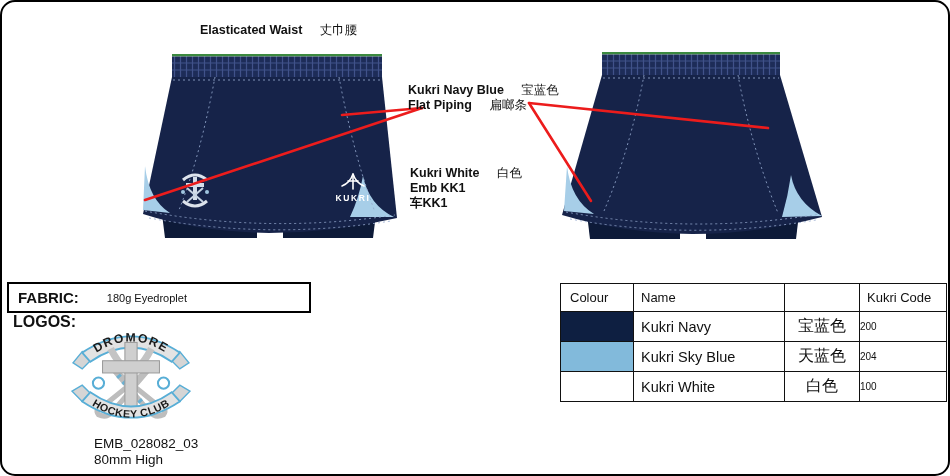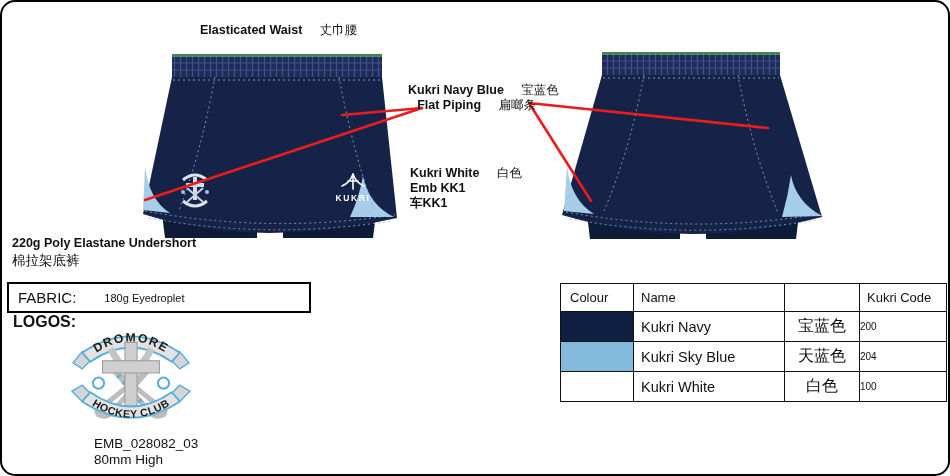--- a/index.html
+++ b/index.html
@@ -3,25 +3,25 @@
 <meta charset="utf-8">
 <style>
   html,body{margin:0;padding:0;background:#fff}
   #canvas{position:relative;width:950px;height:476px;box-sizing:border-box;
     background:#fff;border:2px solid #000;border-radius:15px;overflow:hidden;
     font-family:"Liberation Sans",sans-serif;color:#111}
   .abs{position:absolute}
   .b{font-weight:bold}
   .ann{font-size:12.5px;line-height:15px;white-space:nowrap}
   .cnpad{margin-left:14px;font-weight:normal}
-  .center{text-align:right}
+  .center{text-align:left}
   
   #fabric-box{left:5px;top:280px;width:300px;height:27px;border:2px solid #000;
     display:flex;align-items:center}
-  #fabric-box .lab{font-size:15px;font-weight:normal;margin-left:9px}
+  #fabric-box .lab{font-size:15px;font-weight:bold;margin-left:9px}
   #fabric-box .val{font-size:11px;margin-left:28px}
   
   #logos-label{left:11px;top:311px;font-size:16px;font-weight:bold}
   #emb-lines{left:92px;top:434px;font-size:13.5px;line-height:16px}
   
   #spec-table{position:absolute;left:558px;top:281px;border-collapse:collapse;table-layout:fixed}
   #spec-table td,#spec-table th{border:1.7px solid #111;padding:0;overflow:hidden}
   #spec-table th{font-weight:normal;font-size:13px;text-align:left;padding-left:7px;height:27px;vertical-align:middle}
   #spec-table th.sw{padding-left:9px}
   #spec-table td{height:29px;vertical-align:middle}
@@ -140,24 +140,20 @@
 
   <div class="abs ann" style="left:408px;top:164px">
     <div>
       <span class="b">Kukri White</span>
       <span class="cnpad">白色</span>
     </div>
     <div class="b">Emb KK1</div>
     <div class="b">车KK1</div>
   </div>
 
-  <div class="abs ann" style="left:10px;top:233px;line-height:17px">
-    <div class="b">220g Poly Elastane Undershort</div>
-    <div style="font-size:13.5px">棉拉架底裤</div>
-  </div>
 
   <div class="abs" id="fabric-box">
     <span class="lab">FABRIC:</span>
     <span class="val">180g Eyedroplet</span>
   </div>
 
   <div class="abs" id="logos-label">LOGOS:</div>
 
   <svg class="abs" style="left:68px;top:316px" width="122" height="116" viewBox="0 0 120 114">
     <defs>

